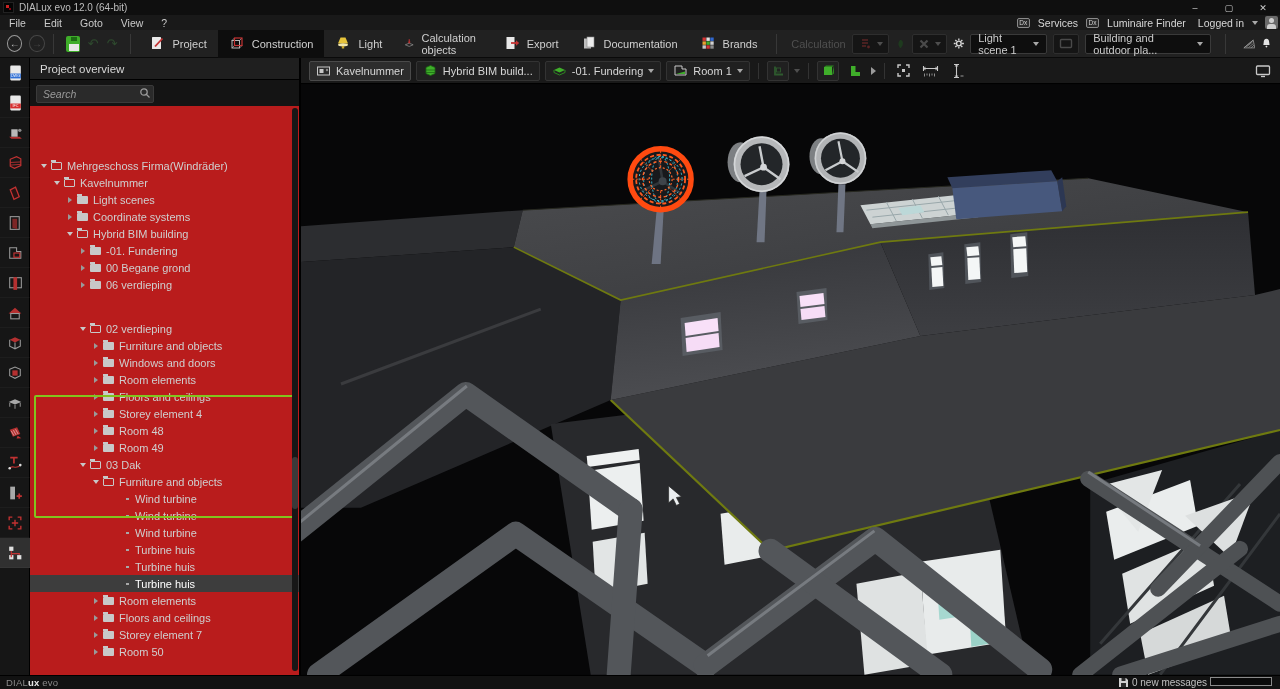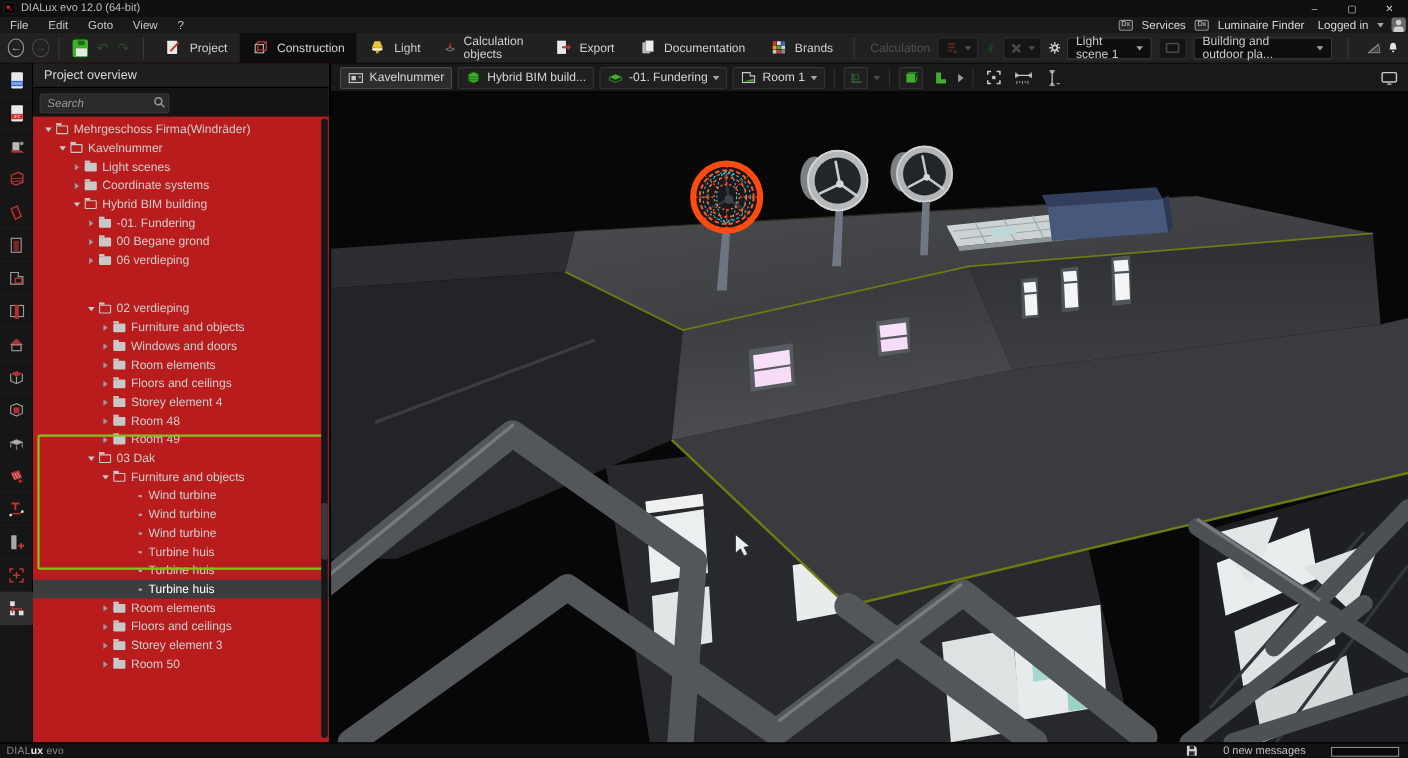--- a/index.html
+++ b/index.html
@@ -72,21 +72,21 @@
   .vp-btn.hl{background:#2d2d2d;border-color:#4a4a4a}
   .vp-sep{width:1px;height:16px;background:#333;margin:0 3px}
   .vp-ico{height:20px;width:22px;display:flex;align-items:center;justify-content:center;border-radius:2px}
   .vp-ico.boxed{background:#202020;border:1px solid #333}
   #vp-monitor{position:absolute;right:6px;top:3px}
   #scene{position:absolute;left:0;top:26px;width:979px;height:591px;display:block}
   
   #statusbar{position:absolute;left:0;bottom:0;width:1280px;height:14px;background:#121212;border-top:1px solid #000;display:flex;align-items:center;font-size:9.5px;color:#8a8a8a}
   #brand{padding-left:6px;letter-spacing:0.2px}
   #brand .ux{color:#e8e8e8;font-weight:bold}
-  #status-right{margin-left:auto;display:flex;align-items:flex-end;gap:23px;padding-right:8px}
+  #status-right{margin-left:auto;display:flex;align-items:flex-start;gap:3px;padding-right:8px}
   #messages{color:#c0c0c0;font-size:10px}
   #progress{width:62px;height:9px;border:1px solid #8a8a8a;background:#0a0a0a}
 </style>
 </head>
 <body>
 
 <div id="titlebar">
   <div id="app-logo"></div>
   <span>DIALux evo 12.0 (64-bit)</span>
   <div id="win-controls">
@@ -350,21 +350,21 @@
   <div id="search-row">
     <div id="search-wrap">
       <input id="search-input" placeholder="Search" style="">
       <svg id="search-glass" width="12" height="12" viewBox="0 0 12 12">
           <circle cx="5" cy="5" r="3.2" fill="none" stroke="#9a9a9a" stroke-width="1.3"></circle>
           <path d="M7.5,7.5 L10.5,10.5" stroke="#9a9a9a" stroke-width="1.3"></path>
         </svg>
     </div>
   </div>
   <div id="tree">
-      <div class="tree-row" style="padding-left: 8px;">
+      <div class="tree-row" style="padding-left: 8px; margin-top: 48px;">
         <span class="tw">
           <span class="tw-open"></span>
         </span>
         <span class="fo"></span>
         <span>Mehrgeschoss Firma(Windräder)</span>
       </div>
       <div class="tree-row" style="padding-left: 21px;">
         <span class="tw">
           <span class="tw-open"></span>
         </span>
@@ -519,21 +519,21 @@
           <span class="tw-closed"></span>
         </span>
         <span class="fc"></span>
         <span>Floors and ceilings</span>
       </div>
       <div class="tree-row" style="padding-left: 60px;">
         <span class="tw">
           <span class="tw-closed"></span>
         </span>
         <span class="fc"></span>
-        <span>Storey element 3</span>
+        <span>Storey element 7</span>
       </div>
       <div class="tree-row" style="padding-left: 60px;">
         <span class="tw">
           <span class="tw-closed"></span>
         </span>
         <span class="fc"></span>
         <span>Room 50</span>
       </div>
     </div>
   <div id="highlight-box" style="top: 337px; height: 123px; border-color: rgb(130, 196, 30);"></div>

